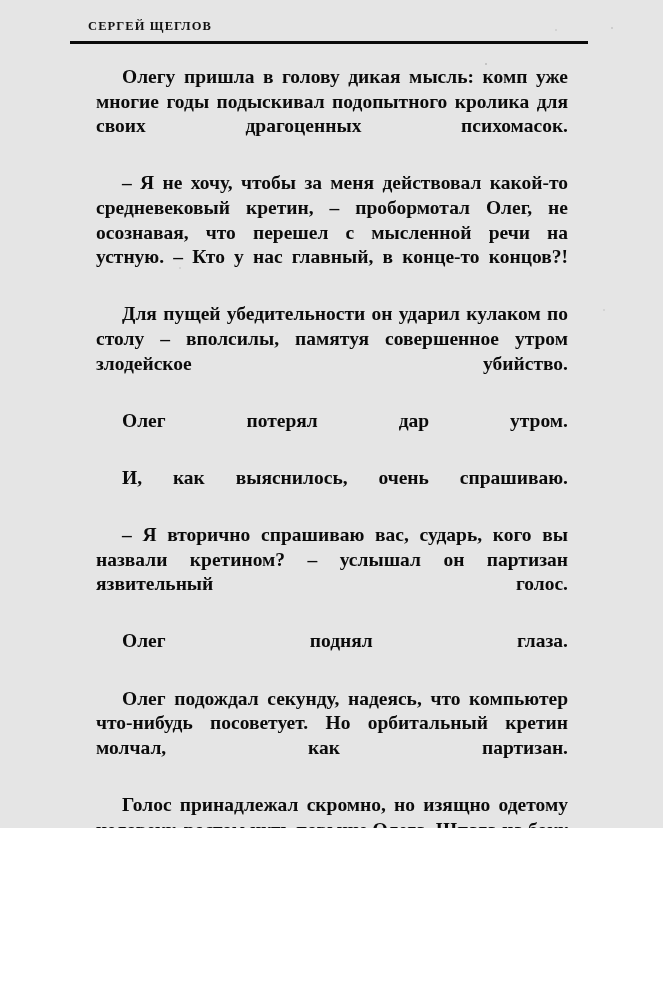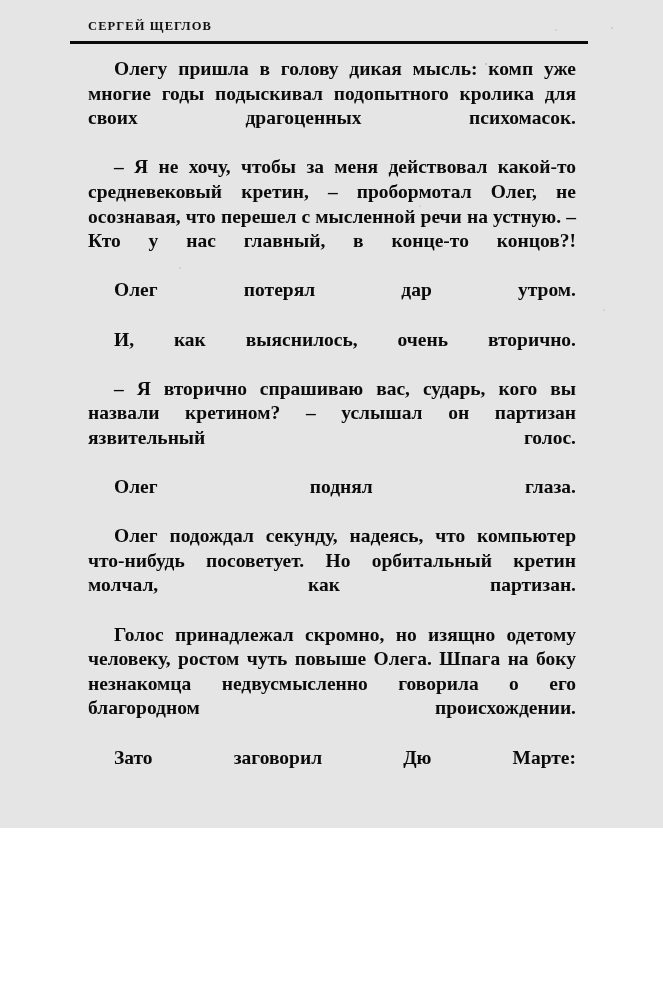--- a/index.html
+++ b/index.html
@@ -53,21 +53,21 @@
     font-size: 19.5px;
     line-height: 24.6px;
     font-weight: 700;
     text-align: justify;
     text-justify: inter-word;
     color: #0b0b0b;
     word-spacing: 0.2px;
   }
 
   .body-text p {
-    margin: 0;
+    margin: 8px;
     text-indent: 26px;
     hyphens: manual;
   }
 
   
   .body-text p::after {
     content: "";
     display: inline-block;
     width: 100%;
   }
@@ -105,22 +105,23 @@
 
 <div class="page">
 
   <div class="running-head">СЕРГЕЙ ЩЕГЛОВ</div>
 
   <div class="head-rule"></div>
 
   <div class="body-text">
     <p>Олегу пришла в голову дикая мысль: комп уже многие годы подыскивал подопытного кролика для своих драгоценных психомасок.</p>
     <p>– Я не хочу, чтобы за меня действовал какой-то средневековый кретин, – пробормотал Олег, не осознавая, что перешел с мысленной речи на устную. – Кто у нас главный, в конце-то концов?!</p>
+    <p>Для пущей убедительности он ударил кулаком по столу – вполсилы, памятуя совершенное утром злодейское убийство.</p>
     <p>Олег потерял дар утром.</p>
-    <p>И, как выяснилось, очень вторично.</p>
+    <p>И, как выяснилось, очень спрашиваю.</p>
     <p>– Я вторично спрашиваю вас, сударь, кого вы назвали кретином? – услышал он партизан язвительный голос.</p>
     <p>Олег поднял глаза.</p>
     <p>Олег подождал секунду, надеясь, что компьютер что-нибудь посоветует. Но орбитальный кретин молчал, как партизан.</p>
     <p>Голос принадлежал скромно, но изящно одетому человеку, ростом чуть повыше Олега. Шпага на боку незнакомца недвусмысленно говорила о его благородном происхождении.</p>
     <p>Зато заговорил Дю Марте:</p>
 
   </div>
 
   <div class="folio">26</div>
 

